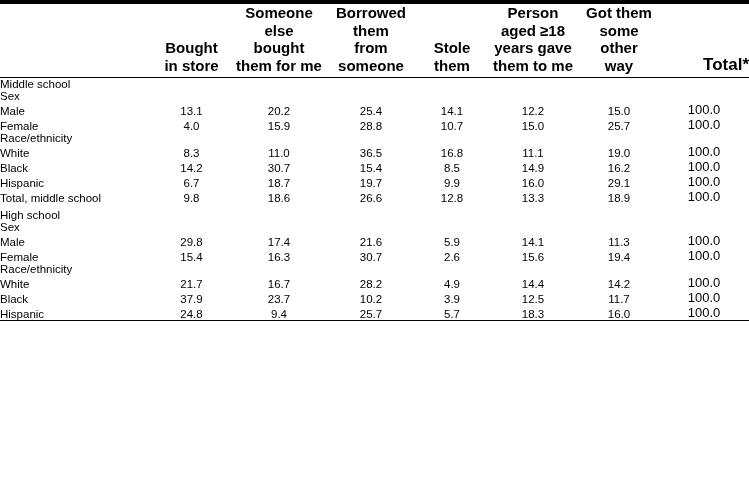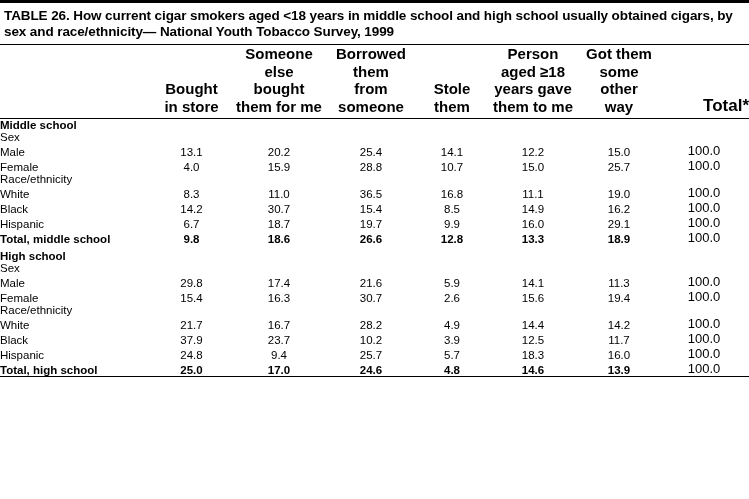--- a/index.html
+++ b/index.html
@@ -64,21 +64,21 @@
     text-align: center;
     font-size: 11.5px;
     padding: 2px 2px;
   }
   .num-total {
     text-align: center;
     font-size: 13px;
     padding: 2px 8px 2px 2px;
   }
   .bold {
-    font-weight: bold;
+    font-weight: normal;
   }
   .section-row td {
     padding-top: 4px;
   }
   .spacer td {
     height: 5px;
     line-height: 5px;
     font-size: 1px;
   }
   .footnote {
@@ -96,21 +96,20 @@
     border-bottom: 1.5px solid #000;
   }
 </style>
 </head>
 <body>
 
 <div id="page">
 
   <div class="title-rule-top"></div>
 
-  <div class="title-block">TABLE 26. How current cigar smokers aged &lt;18 years in middle school and high school usually obtained cigars, by sex and race/ethnicity— National Youth Tobacco Survey, 1999</div>
 
   <div class="title-rule-bot"></div>
 
   <table class="tbl">
     <colgroup>
       <col style="width:150px">
       <col style="width:83px">
       <col style="width:92px">
       <col style="width:92px">
       <col style="width:70px">
@@ -328,29 +327,19 @@
         <tr>
           <td class="lbl lbl-indent">Hispanic</td>
           <td class="num">24.8</td>
           <td class="num">9.4</td>
           <td class="num">25.7</td>
           <td class="num">5.7</td>
           <td class="num">18.3</td>
           <td class="num">16.0</td>
           <td class="num-total">100.0</td>
         </tr>
-        <tr>
-          <td class="lbl bold">Total, high school</td>
-          <td class="num bold">25.0</td>
-          <td class="num bold">17.0</td>
-          <td class="num bold">24.6</td>
-          <td class="num bold">4.8</td>
-          <td class="num bold">14.6</td>
-          <td class="num bold">13.9</td>
-          <td class="num-total">100.0</td>
-        </tr>
       </tbody>
   </table>
 
   <div style="border-bottom:1.5px solid #000;"></div>
 
 
 </div>
 
 </body></html>

